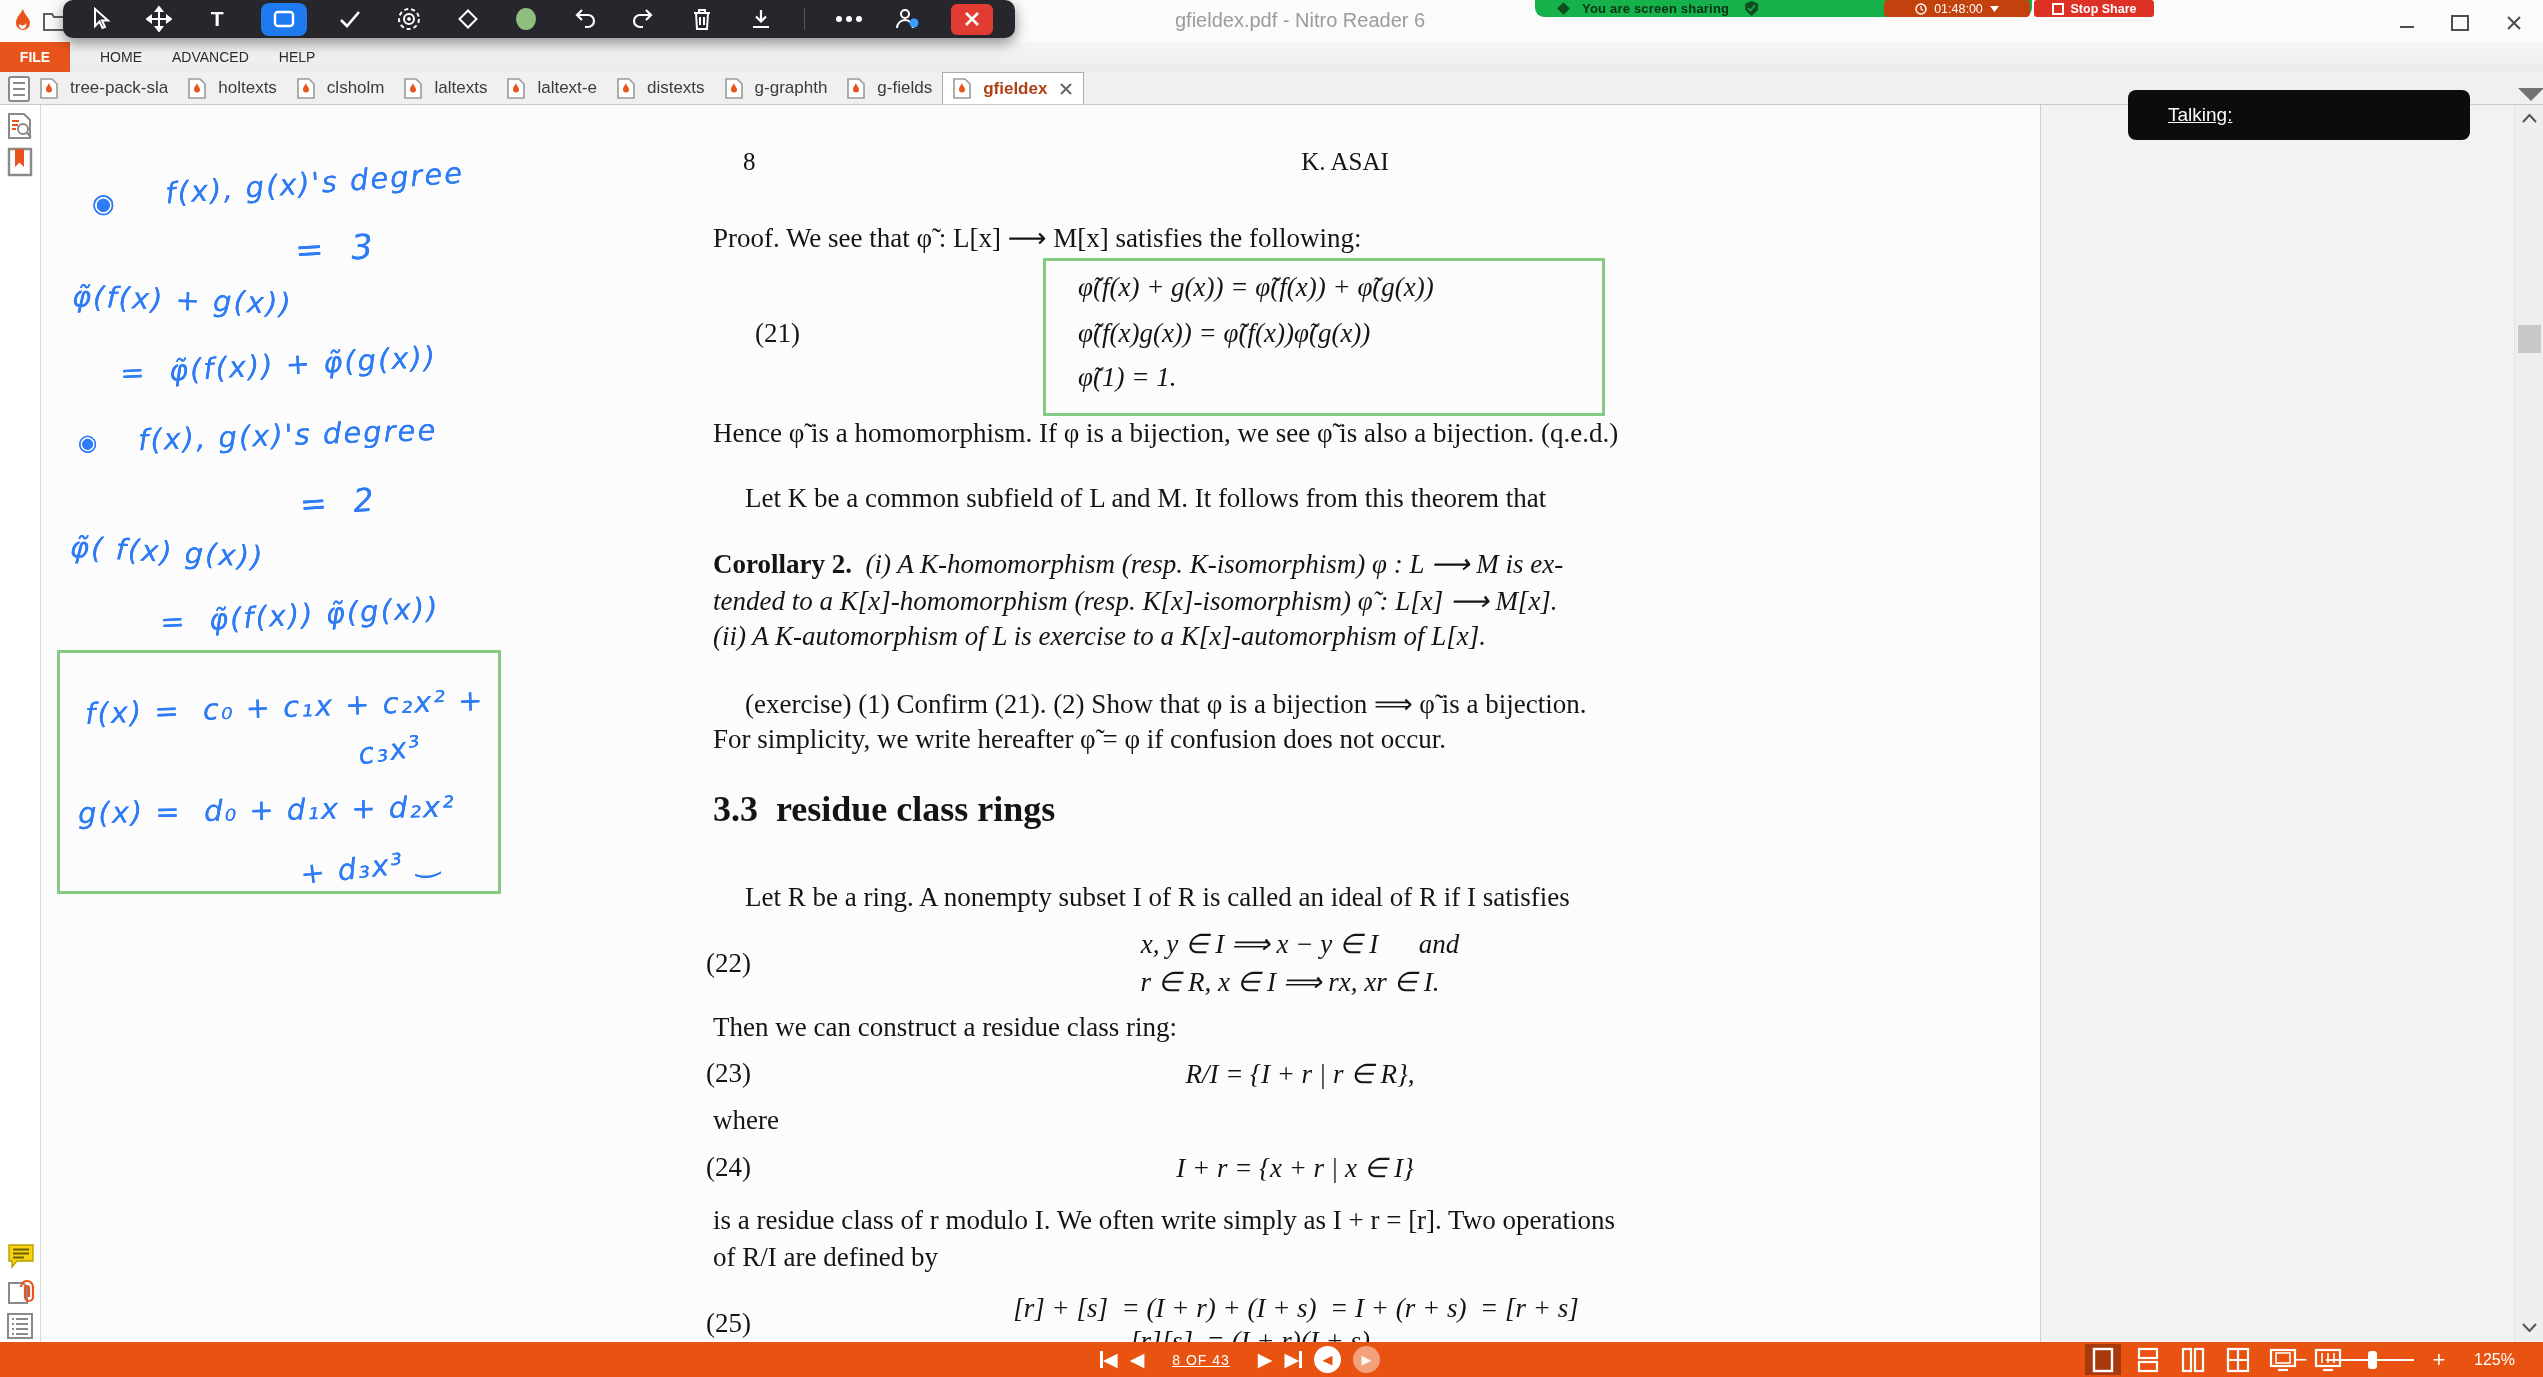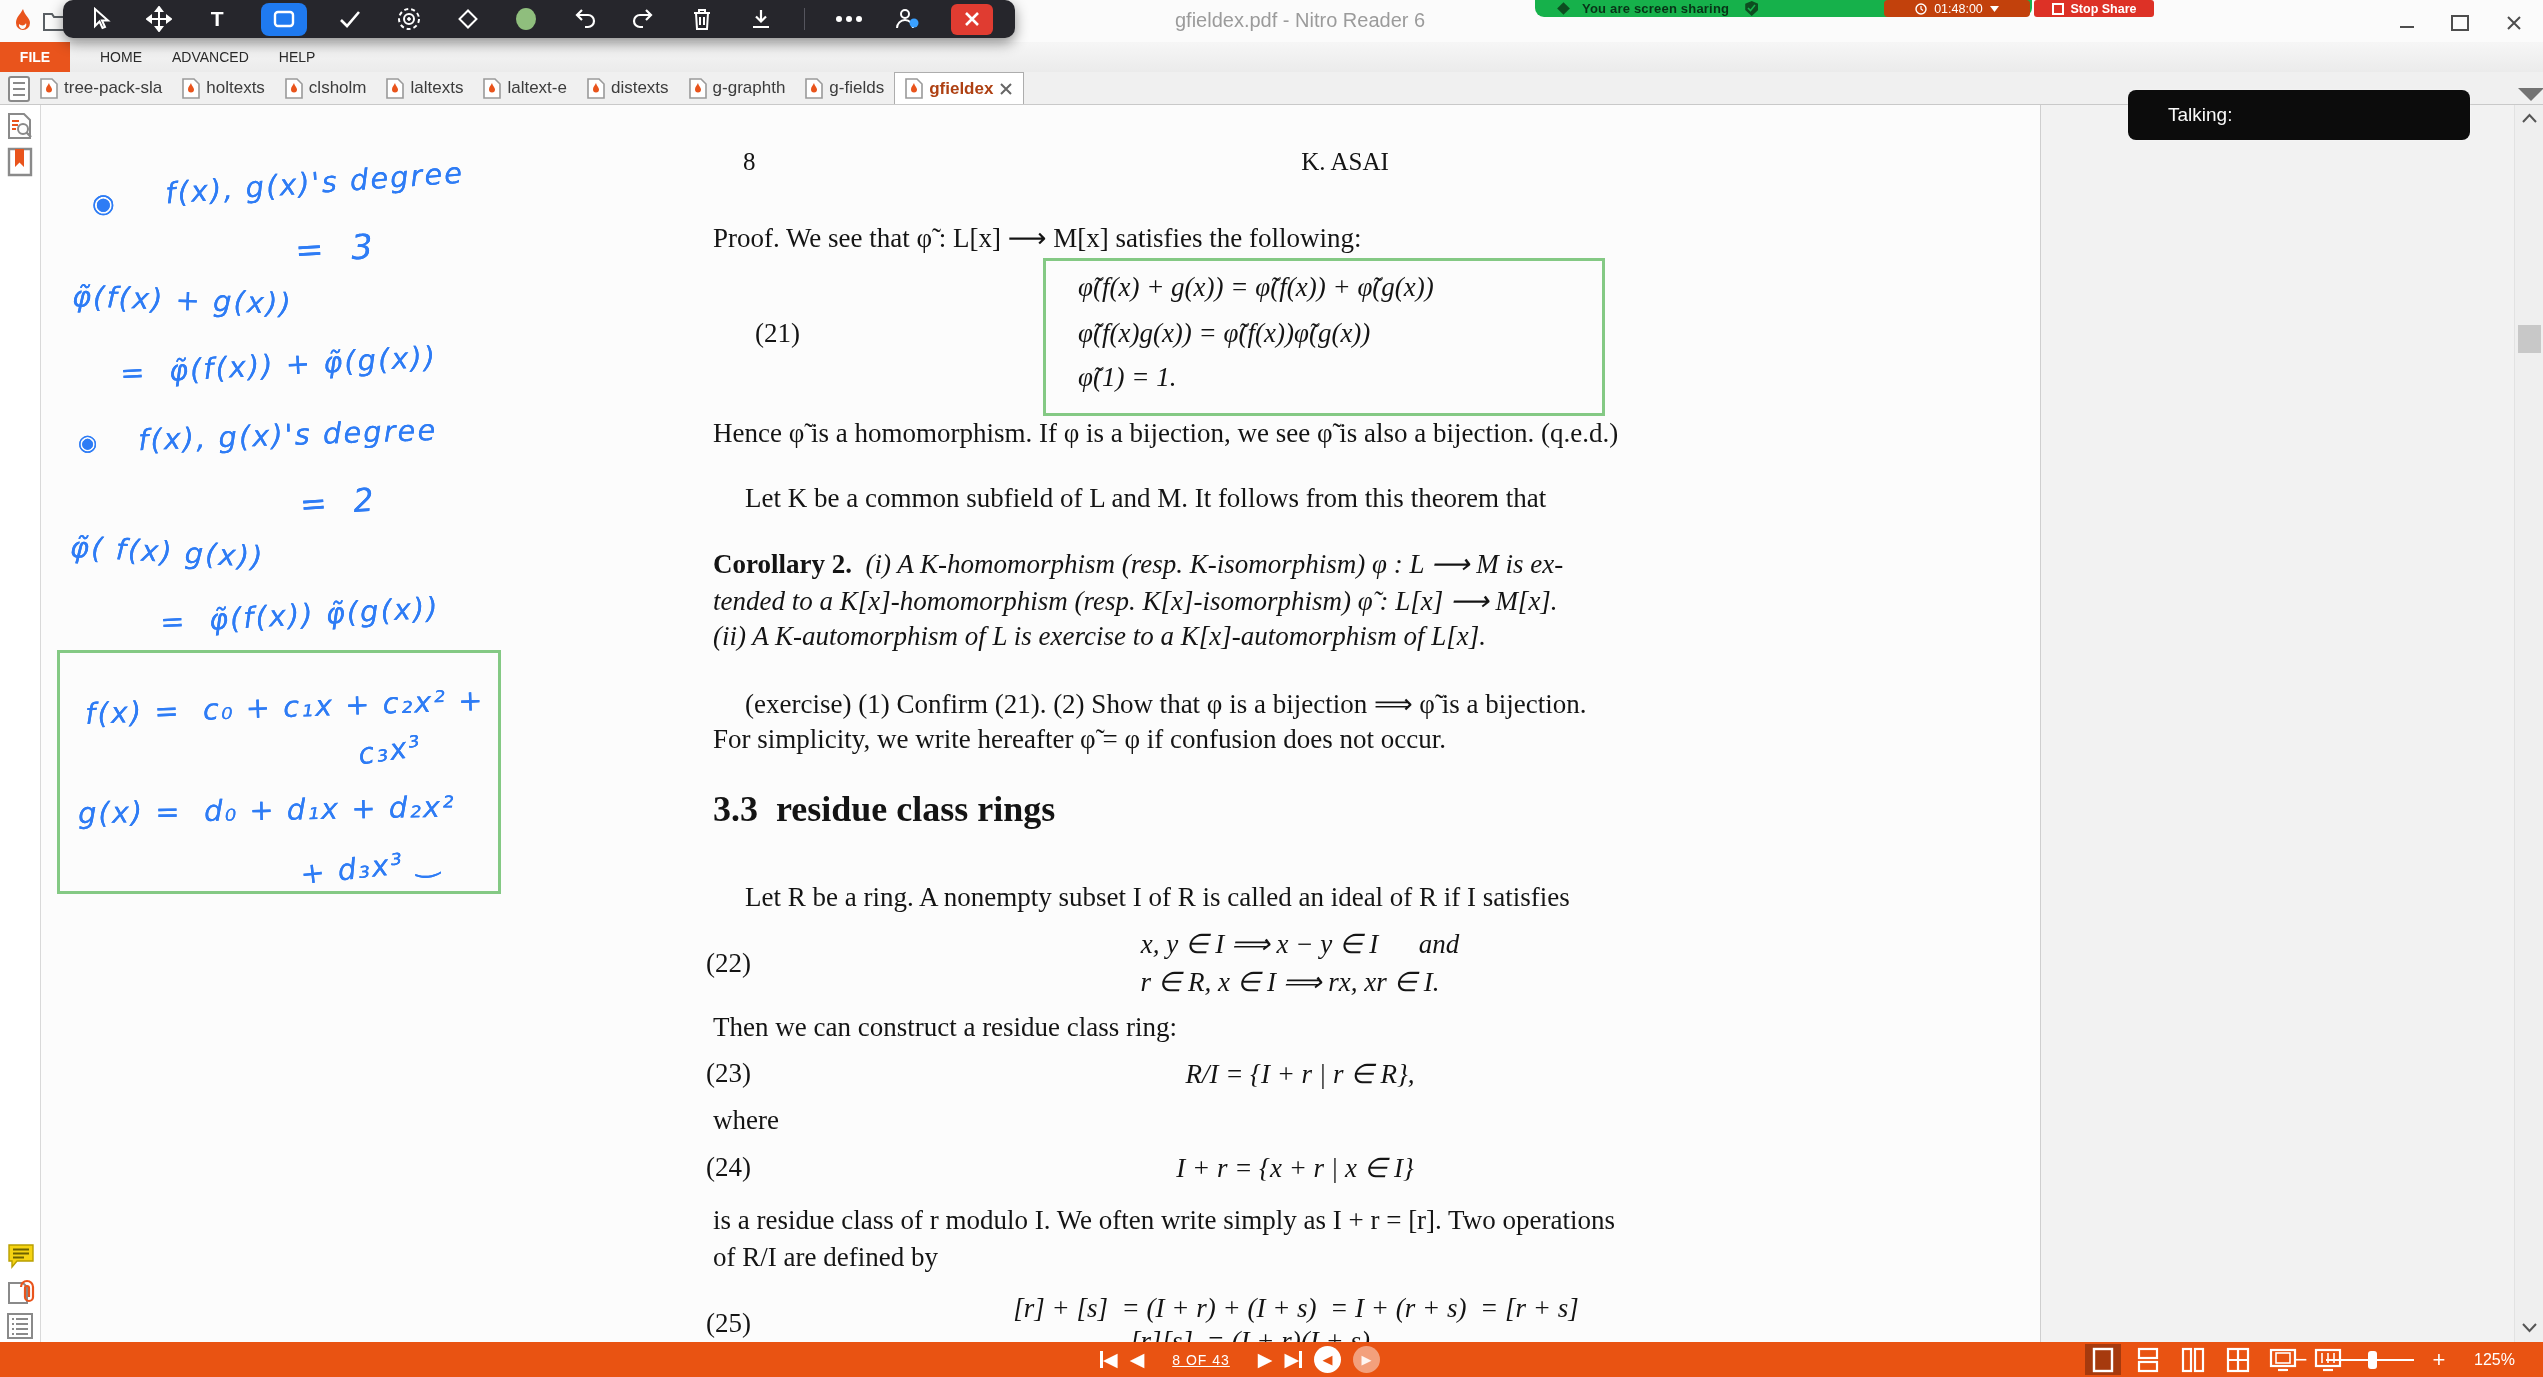--- a/index.html
+++ b/index.html
@@ -44,21 +44,21 @@
   
   .menu-row{left:0;top:42px;width:2543px;height:30px;background:linear-gradient(#f6f6f6,#ebebeb);
             border-bottom:1px solid #d8d8d8;display:flex;align-items:center;}
   .menu-file{width:70px;height:30px;background:#e9541c;color:#fff;font-size:14px;
              display:flex;align-items:center;justify-content:center;font-weight:bold;}
   .menu-item{font-size:14px;color:#2b2b2b;margin-left:30px;}
 
   
   .tabstrip{left:0;top:72px;width:2543px;height:32px;background:#f0f0f0;border-bottom:1px solid #c9c9c9;z-index:5;}
   .tabs-row{position:absolute;left:30px;top:0;height:32px;display:flex;align-items:center;}
-  .tab{display:flex;align-items:center;gap:6px;height:30px;padding:0 10px;font-size:17px;color:#3c3c3c;}
+  .tab{display:flex;align-items:center;gap:12px;height:30px;padding:0 10px;font-size:17px;color:#3c3c3c;}
   .tab-active{background:#fff;border:1px solid #adadad;border-bottom:none;height:31px;
               font-weight:bold;color:#ae4012;z-index:6;}
   .pages-toggle{position:absolute;left:8px;top:4px;}
 
   
   .content-border{left:0;top:104px;width:2543px;height:1px;background:#c9c9c9;z-index:4;}
   .left-rail{left:0;top:105px;width:40px;height:1237px;background:#fff;border-right:1px solid #d9d9d9;z-index:3;}
   .rail-icon{position:absolute;left:7px;}
   .page-bg{left:41px;top:105px;width:1999px;height:1237px;background:#fcfcfc;z-index:1;}
   .right-gutter{left:2040px;top:105px;width:474px;height:1237px;background:#f2f2f2;border-left:1px solid #cfcfcf;z-index:1;}
@@ -66,21 +66,21 @@
   
   .v-scroll{left:2514px;top:105px;width:29px;height:1237px;background:#efefef;border-left:1px solid #e2e2e2;z-index:15;}
   .v-thumb{position:absolute;left:3px;top:220px;width:23px;height:28px;background:#c8c8c8;}
   .scroll-chev{position:absolute;left:7px;}
   .notif-tri{left:2518px;top:88px;width:0;height:0;border-left:13px solid transparent;
              border-right:13px solid transparent;border-top:13px solid #737373;z-index:16;}
 
   
   .talking{left:2128px;top:90px;width:342px;height:50px;background:#0c0c0c;border-radius:8px;
            display:flex;align-items:center;z-index:30;box-shadow:0 0 0 1px rgba(255,255,255,.15);}
-  .talking span{color:#fafafa;font-size:19px;margin-left:40px;}
+  .talking span{color:#fafafa;font-size:19px;margin-left:40px;text-decoration:underline;}
 
   
   .pdf-line{position:absolute;font-family:"Liberation Serif",serif;font-size:27px;color:#141414;
             white-space:pre;z-index:2;}
   .math{font-style:italic;}
   .eqc{transform:translateX(-50%);}
   .pdf-head{font-size:25px;}
   .sec-head{font-size:36px;font-weight:bold;}
   .green-box{position:absolute;border:3px solid #84c984;z-index:2;}
 

